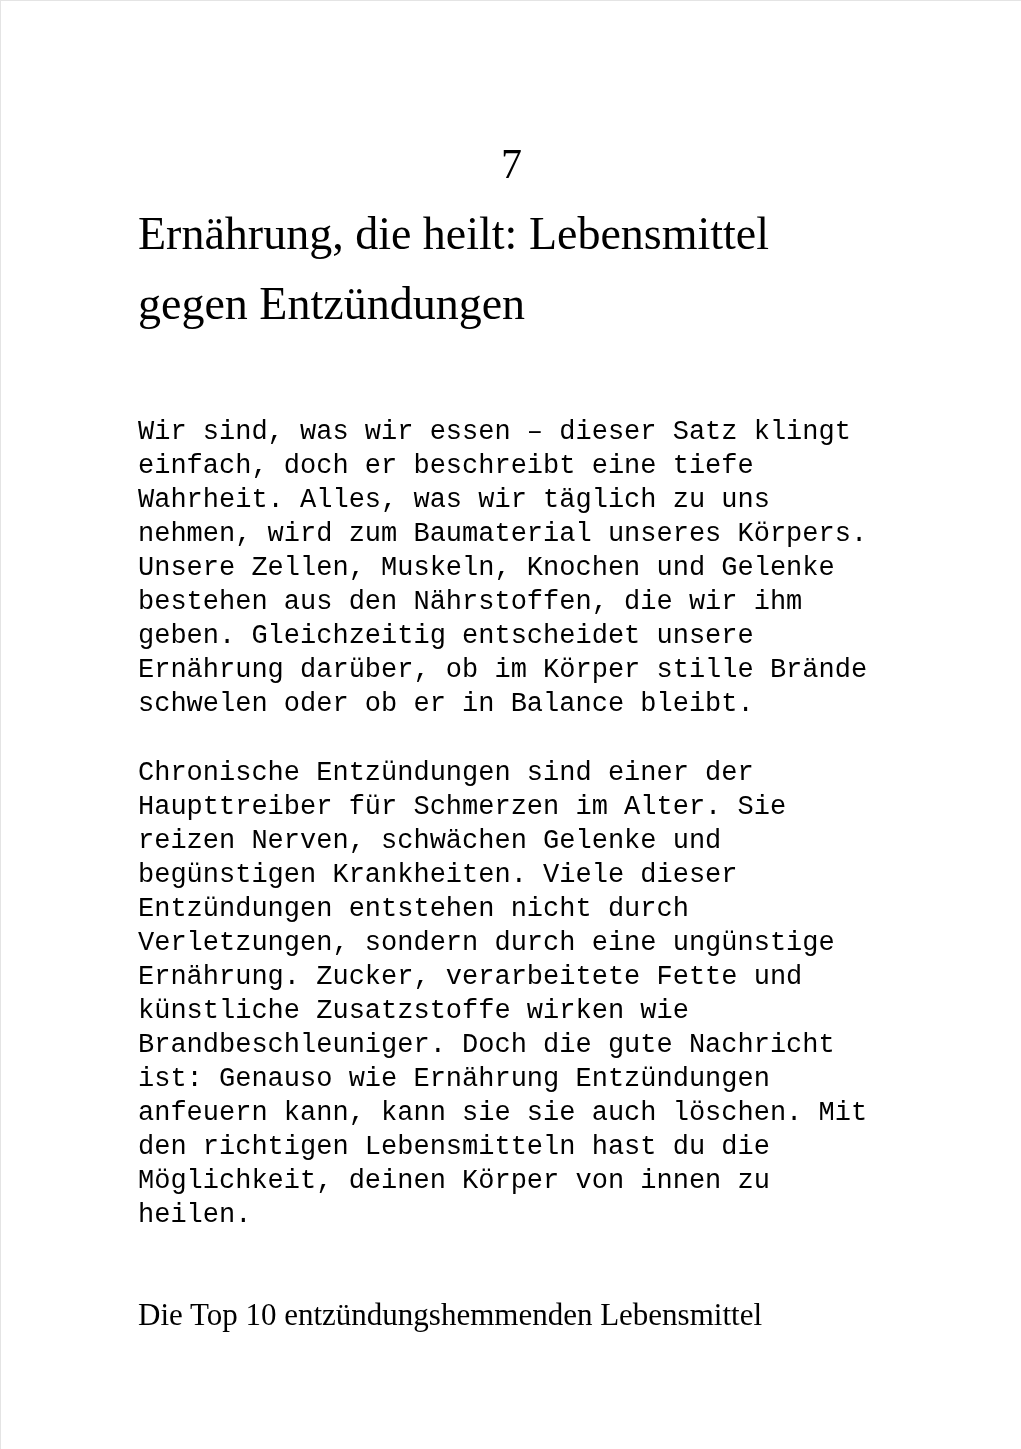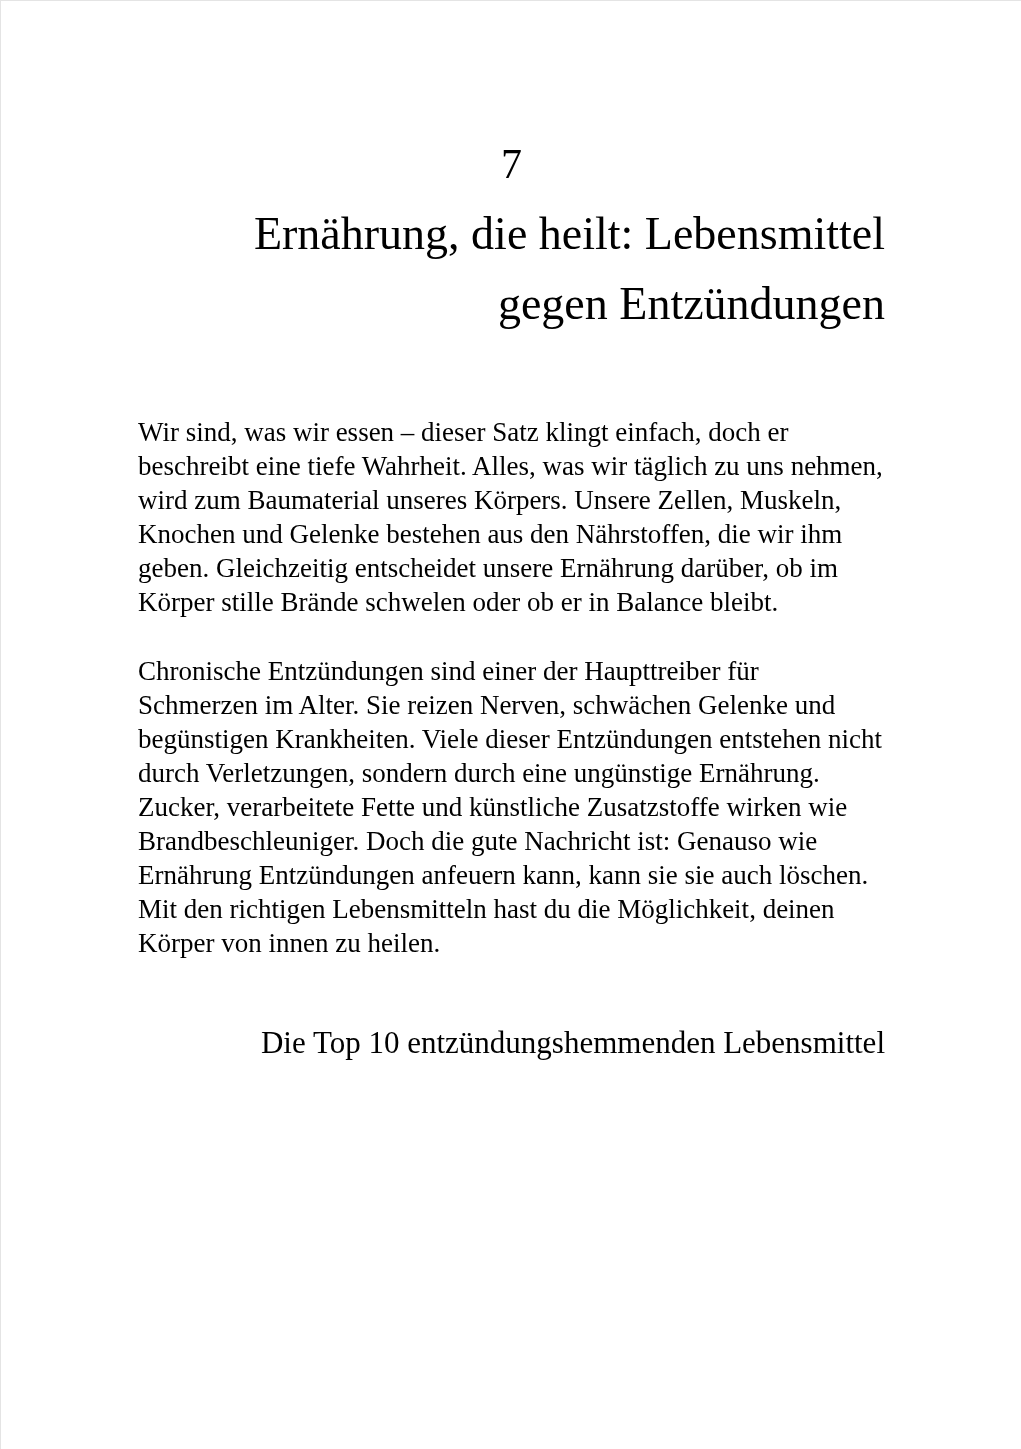--- a/index.html
+++ b/index.html
@@ -29,36 +29,37 @@
   .chapter-number {
     font-size: 42px;
     line-height: 1.2;
     text-align: center;
     margin: 0 0 10px 0;
     font-weight: normal;
   }
   .chapter-title {
     font-size: 46px;
     line-height: 1.52;
-    text-align: right;
+    text-align: left;
     font-weight: normal;
     margin: 0 0 76px 0;
   }
   .body-text {
     font-size: 27px;
     line-height: 34px;
     margin: 0 0 35px 0;
     text-align: left;
+    font-family: Liberation Mono, monospace;
   }
   .section-heading {
     font-size: 31px;
     line-height: 1.2;
     font-weight: normal;
     margin: 64px 0 44px 0;
-    text-align: right;
+    text-align: left;
   }
 </style>
 </head>
 <body>
 
 <div class="page">
   <div class="content">
 
     <div class="chapter-number">7</div>
 

